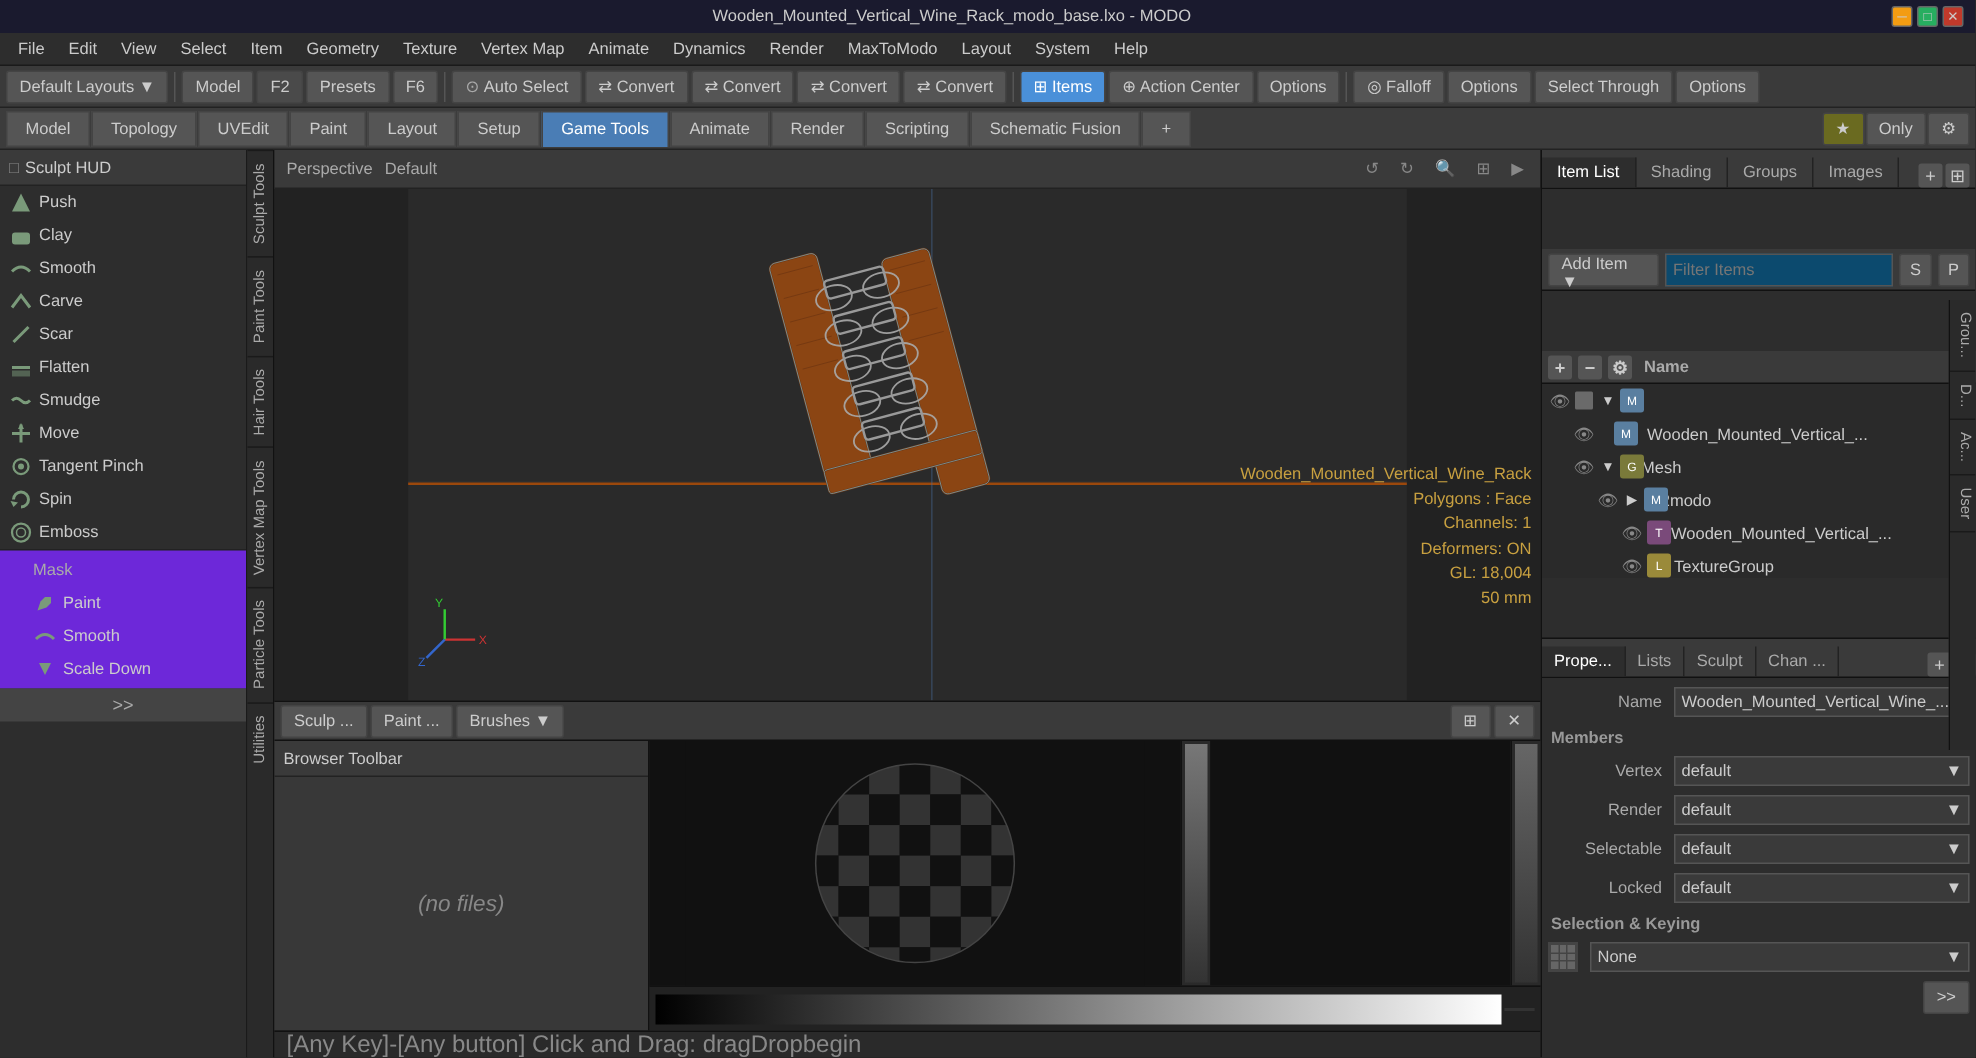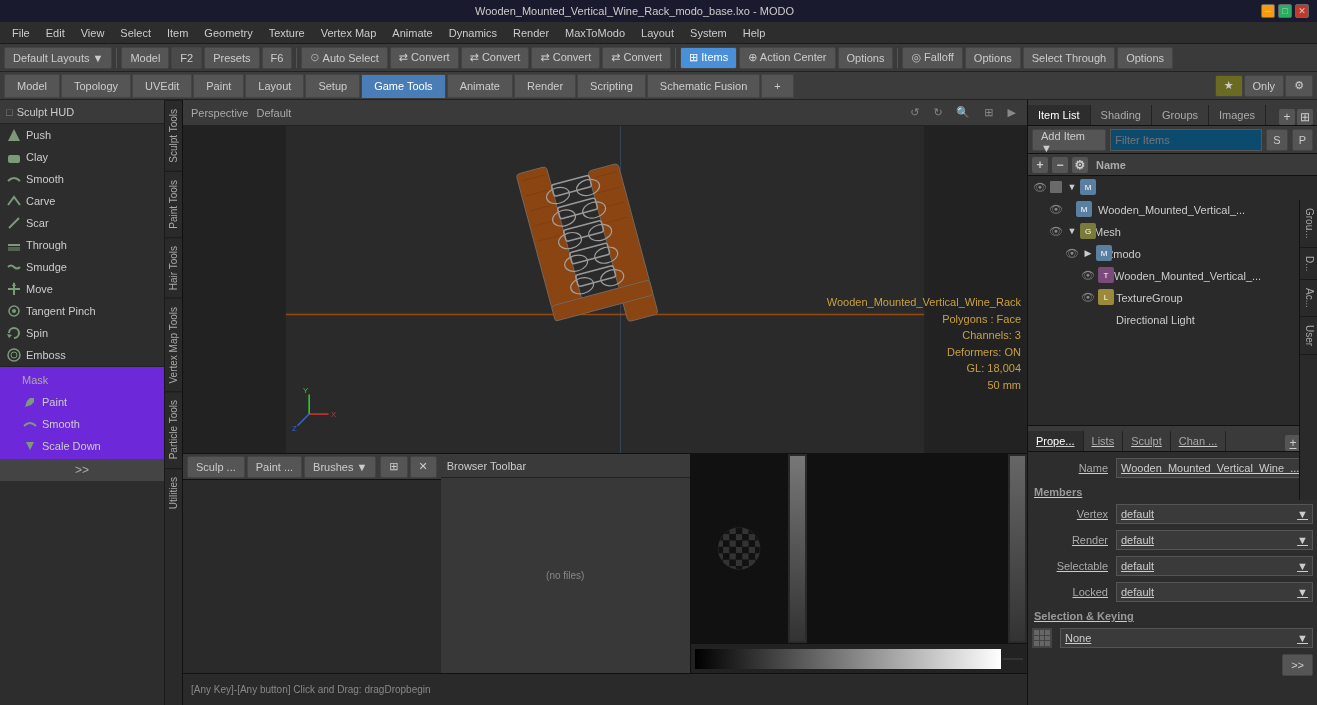--- a/index.html
+++ b/index.html
@@ -47,21 +47,21 @@
     #side-tabs { width: 18px; background: #2a2a2a; display: flex; flex-direction: column; border-right: 1px solid #111; }
     .side-tab { writing-mode: vertical-rl; transform: rotate(180deg); padding: 8px 3px; font-size: 10px; color: #aaa; cursor: pointer; border-bottom: 1px solid #1a1a1a; text-align: center; }
 
     
     #viewport-area { flex: 1; display: flex; flex-direction: column; background: #1a1a1a; }
     #viewport-header { height: 26px; background: #3a3a3a; display: flex; align-items: center; padding: 0 8px; gap: 8px; border-bottom: 1px solid #222; }
     #viewport { flex: 1; background: #222; position: relative; overflow: hidden; }
     .viewport-overlay-info { position: absolute; bottom: 60px; right: 6px; text-align: right; color: #c8a040; font-size: 11px; line-height: 1.5; }
 
     
-    #right-panel { width: 290px; background: #2d2d2d; border-left: 1px solid #111; display: flex; flex-direction: column; }
+    #right-panel { width: 290px; background: #2d2d2d; border-left: 1px solid #111; display: flex; flex-direction: column; gap: 40px; }
     #right-tabs { height: 26px; background: #3a3a3a; display: flex; align-items: flex-end; border-bottom: 1px solid #111; }
     .right-tab { padding: 4px 10px; font-size: 11px; color: #aaa; cursor: pointer; border-right: 1px solid #222; }
     .right-tab.active { background: #2d2d2d; color: #fff; }
     #right-tab-actions { margin-left: auto; display: flex; align-items: center; gap: 2px; padding: 0 4px; }
 
     
     #item-list-header { height: 28px; background: #3a3a3a; display: flex; align-items: center; padding: 0 4px; gap: 4px; border-bottom: 1px solid #111; }
     .add-item-btn { height: 22px; padding: 0 8px; background: #555; border: 1px solid #444; color: #ccc; cursor: pointer; font-size: 11px; border-radius: 2px; }
     .filter-input { flex: 1; height: 22px; background: #0c4a6e; border: 1px solid #555; color: #ccc; padding: 0 4px; font-size: 11px; }
     #item-tree { flex: 1; overflow-y: auto; background: #2a2a2a; }
@@ -71,49 +71,49 @@
     .tree-indent { display: inline-block; }
     .tree-arrow { width: 12px; height: 12px; display: flex; align-items: center; justify-content: center; cursor: pointer; font-size: 9px; }
     .tree-icon { width: 16px; height: 16px; background: #8B4513; border-radius: 2px; display: flex; align-items: center; justify-content: center; font-size: 9px; color: #fff; }
     .tree-icon.mesh { background: #5a7fa0; }
     .tree-icon.group { background: #7a7a3a; }
     .tree-icon.texture { background: #7a4a7a; }
     .tree-icon.light { background: #9a8a3a; }
     .tree-label { color: #ccc; overflow: hidden; text-overflow: ellipsis; white-space: nowrap; margin-top: 46px; }
 
     
-    #props-panel { height: 280px; background: #2d2d2d; border-top: 1px solid #111; display: flex; flex-direction: column; text-decoration: underline; }
+    #props-panel { height: 280px; background: #2d2d2d; border-top: 1px solid #111; display: flex; flex-direction: column; }
     #props-tabs { height: 26px; background: #3a3a3a; display: flex; align-items: flex-end; border-bottom: 1px solid #111; }
     .props-tab { padding: 4px 8px; font-size: 11px; color: #aaa; cursor: pointer; border-right: 1px solid #222; }
     .props-tab.active { background: #2d2d2d; color: #fff; }
     #props-content { flex: 1; overflow-y: auto; padding: 4px; }
     .prop-row { display: flex; align-items: center; height: 24px; gap: 4px; margin-bottom: 2px; }
     .prop-label { width: 80px; color: #aaa; font-size: 11px; text-align: right; padding-right: 4px; }
     .prop-dropdown { flex: 1; height: 20px; background: #3a3a3a; border: 1px solid #555; color: #ccc; padding: 0 4px; font-size: 11px; display: flex; align-items: center; justify-content: space-between; cursor: pointer; }
     .prop-name-field { flex: 1; height: 20px; background: #3a3a3a; border: 1px solid #555; color: #ccc; padding: 0 4px; font-size: 11px; }
     .section-header { color: #999; font-size: 11px; padding: 4px 2px; font-weight: bold; }
     .keying-grid { width: 20px; height: 20px; background: #444; display: grid; grid-template-columns: repeat(3, 1fr); gap: 1px; padding: 2px; }
     .keying-dot { background: #666; }
 
     
-    #bottom-panel { height: 220px; background: #2a2a2a; border-top: 1px solid #111; display: flex; flex-direction: row; }
+    #bottom-panel { height: 220px; background: #2a2a2a; border-top: 1px solid #111; display: flex; flex-direction: column; }
     #bottom-tabs { height: 26px; background: #3a3a3a; display: flex; align-items: center; padding: 0 4px; gap: 2px; border-bottom: 1px solid #111; }
     #bottom-content { flex: 1; display: flex; }
     #browser-panel { width: 250px; border-right: 1px solid #111; display: flex; flex-direction: column; }
     #browser-toolbar { height: 24px; background: #3a3a3a; display: flex; align-items: center; padding: 0 6px; border-bottom: 1px solid #222; font-size: 11px; }
-    #browser-content { flex: 1; background: #383838; display: flex; align-items: center; justify-content: center; color: #888; font-size: 10px; }
+    #browser-content { flex: 1; background: #383838; display: flex; align-items: center; justify-content: center; color: #888; font-size: 15px; font-style: italic; }
     #texture-panel { flex: 1; display: flex; flex-direction: column; background: #1a1a1a; position: relative; }
     #texture-display { flex: 1; background: #111; display: flex; align-items: center; justify-content: center; position: relative; }
     #texture-sidebar { width: 20px; background: #2a2a2a; border-left: 1px solid #111; display: flex; flex-direction: column; }
     .texture-sidebar-bar { flex: 1; background: linear-gradient(to bottom, #888, #333); margin: 2px; }
     #texture-strip { height: 30px; background: #222; border-top: 1px solid #111; display: flex; align-items: center; padding: 0 4px; }
     .color-strip { height: 20px; flex: 1; background: linear-gradient(to right, #000, #fff); }
 
     
-    #status-bar { height: 32px; background: #2a2a2a; display: flex; align-items: center; padding: 0 8px; border-top: 1px solid #111; font-size: 10px; color: #888; }
+    #status-bar { height: 18px; background: #2a2a2a; display: flex; align-items: center; padding: 0 8px; border-top: 1px solid #111; font-size: 16px; color: #888; }
 
     
     ::-webkit-scrollbar { width: 8px; height: 8px; }
     ::-webkit-scrollbar-track { background: #2a2a2a; }
     ::-webkit-scrollbar-thumb { background: #555; border-radius: 2px; }
 
     .right-side-tabs { width: 18px; background: #2a2a2a; display: flex; flex-direction: column; border-left: 1px solid #111; }
     .right-side-tab { writing-mode: vertical-rl; padding: 8px 2px; font-size: 10px; color: #aaa; cursor: pointer; border-bottom: 1px solid #1a1a1a; }
 
     .props-add-btn { width: 16px; height: 16px; background: #555; display: flex; align-items: center; justify-content: center; cursor: pointer; font-size: 12px; color: #ccc; border-radius: 2px; }
@@ -243,21 +243,21 @@
         </span>
         <span>Scar</span>
       </div>
       <div class="tool-item">
         <span class="tool-icon">
           <svg width="16" height="16">
               <line x1="2" y1="8" x2="14" y2="8" stroke="#7a9a7a" stroke-width="2"></line>
               <rect x="2" y="10" width="12" height="4" fill="#7a9a7a" opacity="0.5"></rect>
             </svg>
         </span>
-        <span>Through</span>
+        <span>Flatten</span>
       </div>
       <div class="tool-item">
         <span class="tool-icon">
           <svg width="16" height="16">
               <path d="M2,8 Q5,5 8,8 Q11,11 14,8" stroke="#7a9a7a" fill="none" stroke-width="2"></path>
             </svg>
         </span>
         <span>Smudge</span>
       </div>
       <div class="tool-item">
@@ -423,21 +423,21 @@
           <line x1="0" y1="0" x2="0" y2="-25" stroke="#33cc33" stroke-width="2"></line>
           <text x="-8" y="-27" fill="#33cc33" font-size="10">Y</text>
           <line x1="0" y1="0" x2="-15" y2="15" stroke="#3366cc" stroke-width="2"></line>
           <text x="-22" y="22" fill="#3366cc" font-size="10">Z</text>
         </g>
       </svg>
       
       <div class="viewport-overlay-info">
         <div>Wooden_Mounted_Vertical_Wine_Rack</div>
         <div>Polygons : Face</div>
-        <div>Channels: 3</div>
+        <div>Channels: 1</div>
         <div>Deformers: ON</div>
         <div>GL: 18,004</div>
         <div>50 mm</div>
       </div>
     </div>
 
     <div id="bottom-panel">
       <div id="bottom-tabs">
         <div class="toolbar-btn">Sculp ...</div>
         <div class="toolbar-btn">Paint ...</div>

